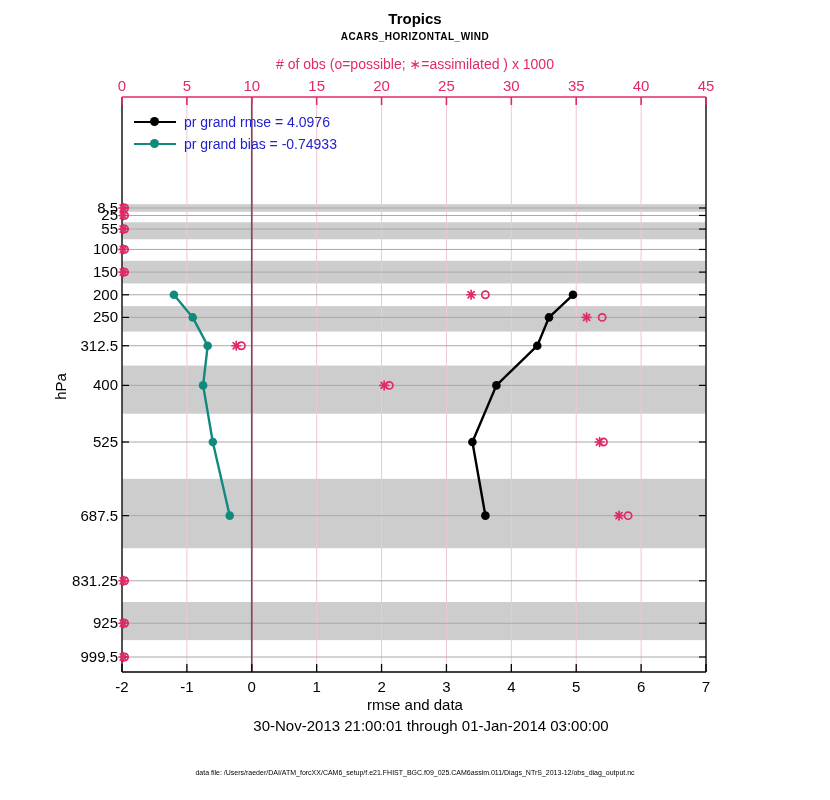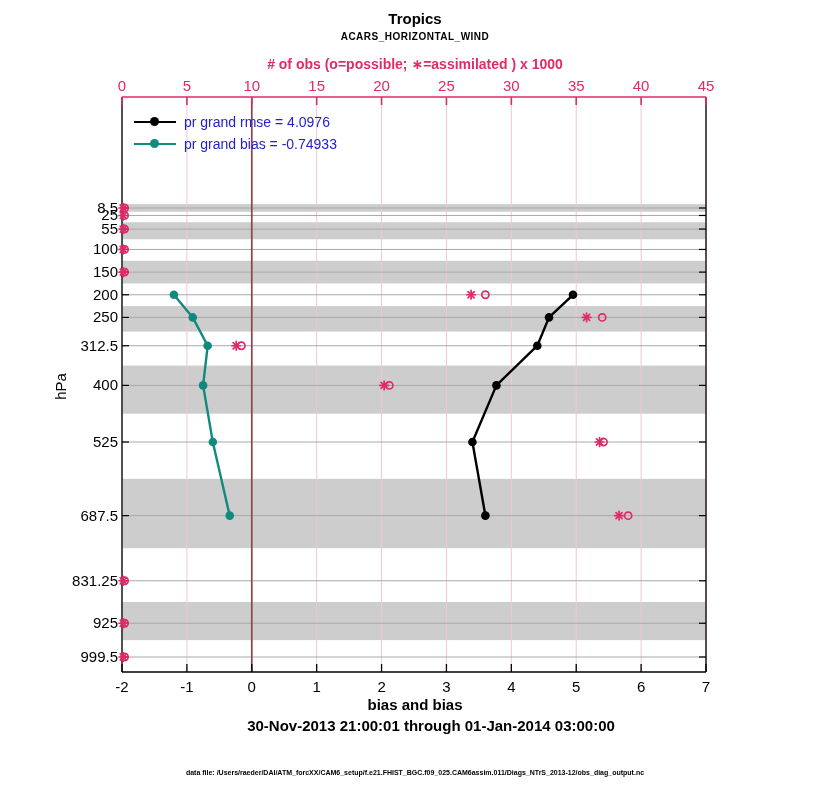--- a/index.html
+++ b/index.html
@@ -1,18 +1,18 @@
 <!DOCTYPE html>
 <html><head>
 <meta charset="utf-8">
 <style>
   html,body{margin:0;padding:0;background:#fff;}
   .page{position:relative;width:830px;height:800px;background:#fff;overflow:hidden;
         font-family:"Liberation Sans","DejaVu Sans",sans-serif;}
-  .ctr{position:absolute;left:0;width:830px;text-align:center;font-weight:bold;}
+  .ctr{position:absolute;left:0;width:830px;text-align:center;}
   .title1{top:10px;font-size:15px;font-weight:bold;color:#000;}
   .title2{top:31px;font-size:10px;font-weight:bold;color:#000;letter-spacing:.5px;}
   .obs-label{top:56px;font-size:14px;color:#e02a6a;}
   .ylab{position:absolute;left:30px;top:378px;width:60px;font-size:15px;color:#000;
         transform:rotate(-90deg);transform-origin:center;text-align:center;}
   .xlab{top:696px;font-size:15px;color:#000;}
   .date{top:717px;font-size:15px;color:#000;margin-left:16px;}
   .footer{top:769px;font-size:7px;color:#000;}
   svg#plot{position:absolute;left:0;top:0;}
   .legend{position:absolute;left:134px;top:111px;}
@@ -274,16 +274,16 @@
     <div class="lrow">
       <span class="lsample">
         <span class="lline" id="bias-lline" style="border-top-color: rgb(17, 138, 126);"></span>
           <span class="ldot" id="bias-ldot" style="background: rgb(17, 138, 126);"></span>
       </span>
       <span class="ltext" style="color: rgb(34, 34, 204);">pr grand bias = -0.74933</span>
     </div>
   </div>
 
   <div class="ylab">hPa</div>
-  <div class="ctr xlab">bias and bias</div>
+  <div class="ctr xlab">rmse and data</div>
   <div class="ctr date">30-Nov-2013 21:00:01 through 01-Jan-2014 03:00:00</div>
   <div class="ctr footer">data file: /Users/raeder/DAI/ATM_forcXX/CAM6_setup/f.e21.FHIST_BGC.f09_025.CAM6assim.011/Diags_NTrS_2013-12/obs_diag_output.nc</div>
 </div>
 
 </body></html>

